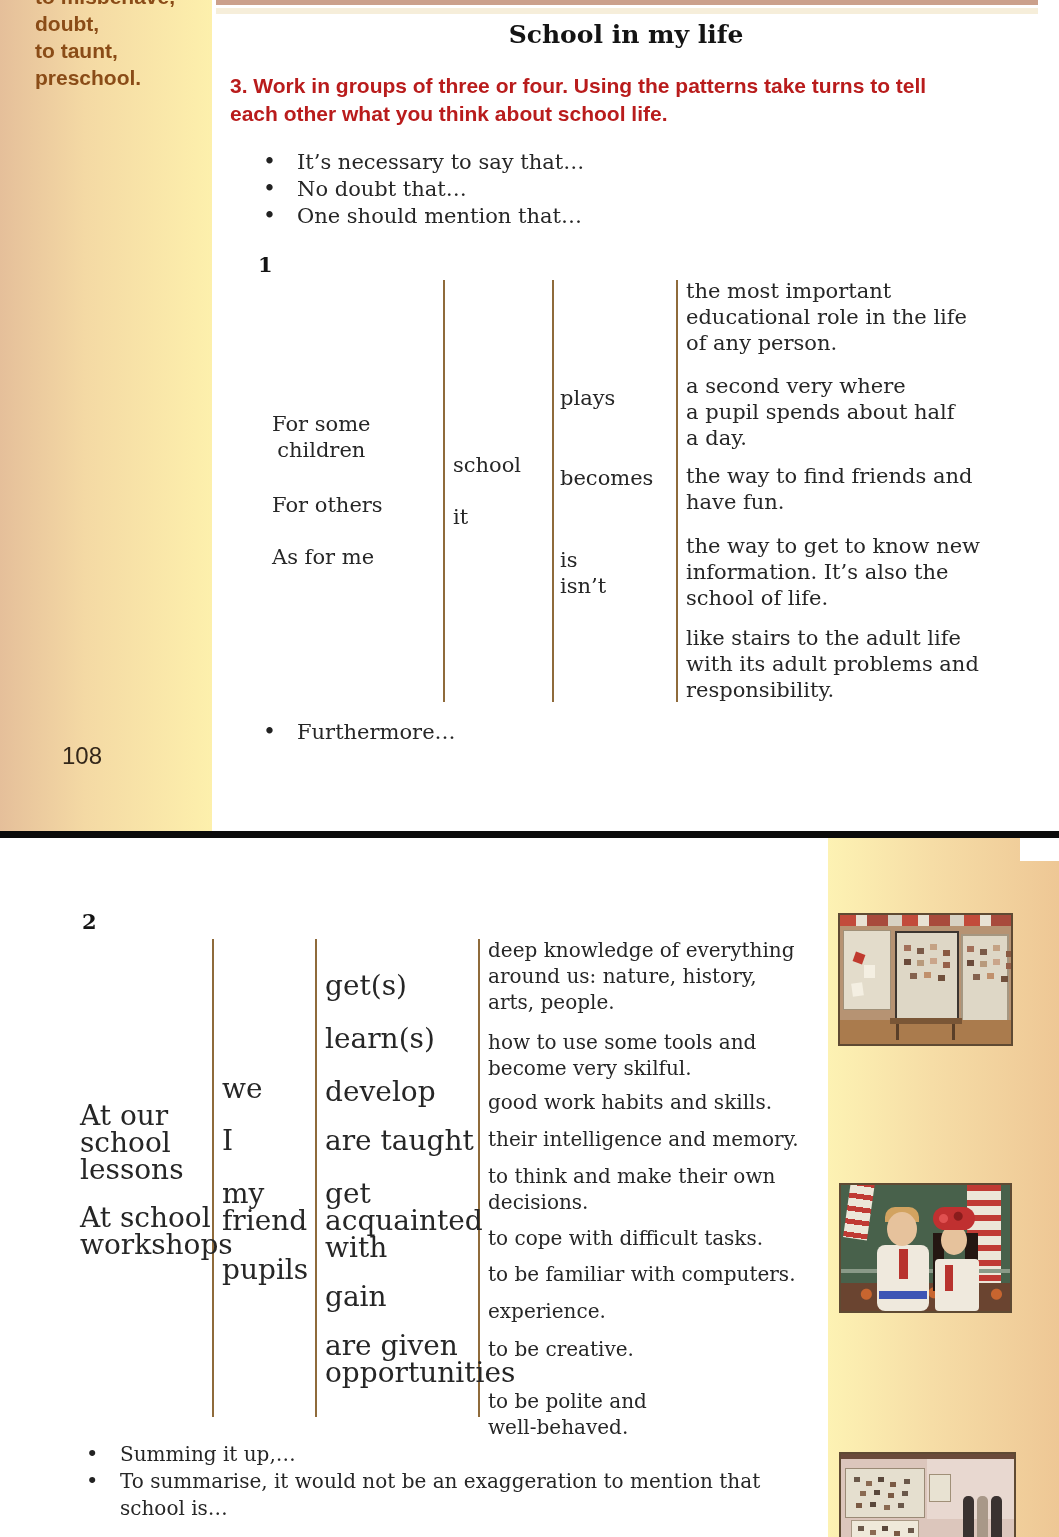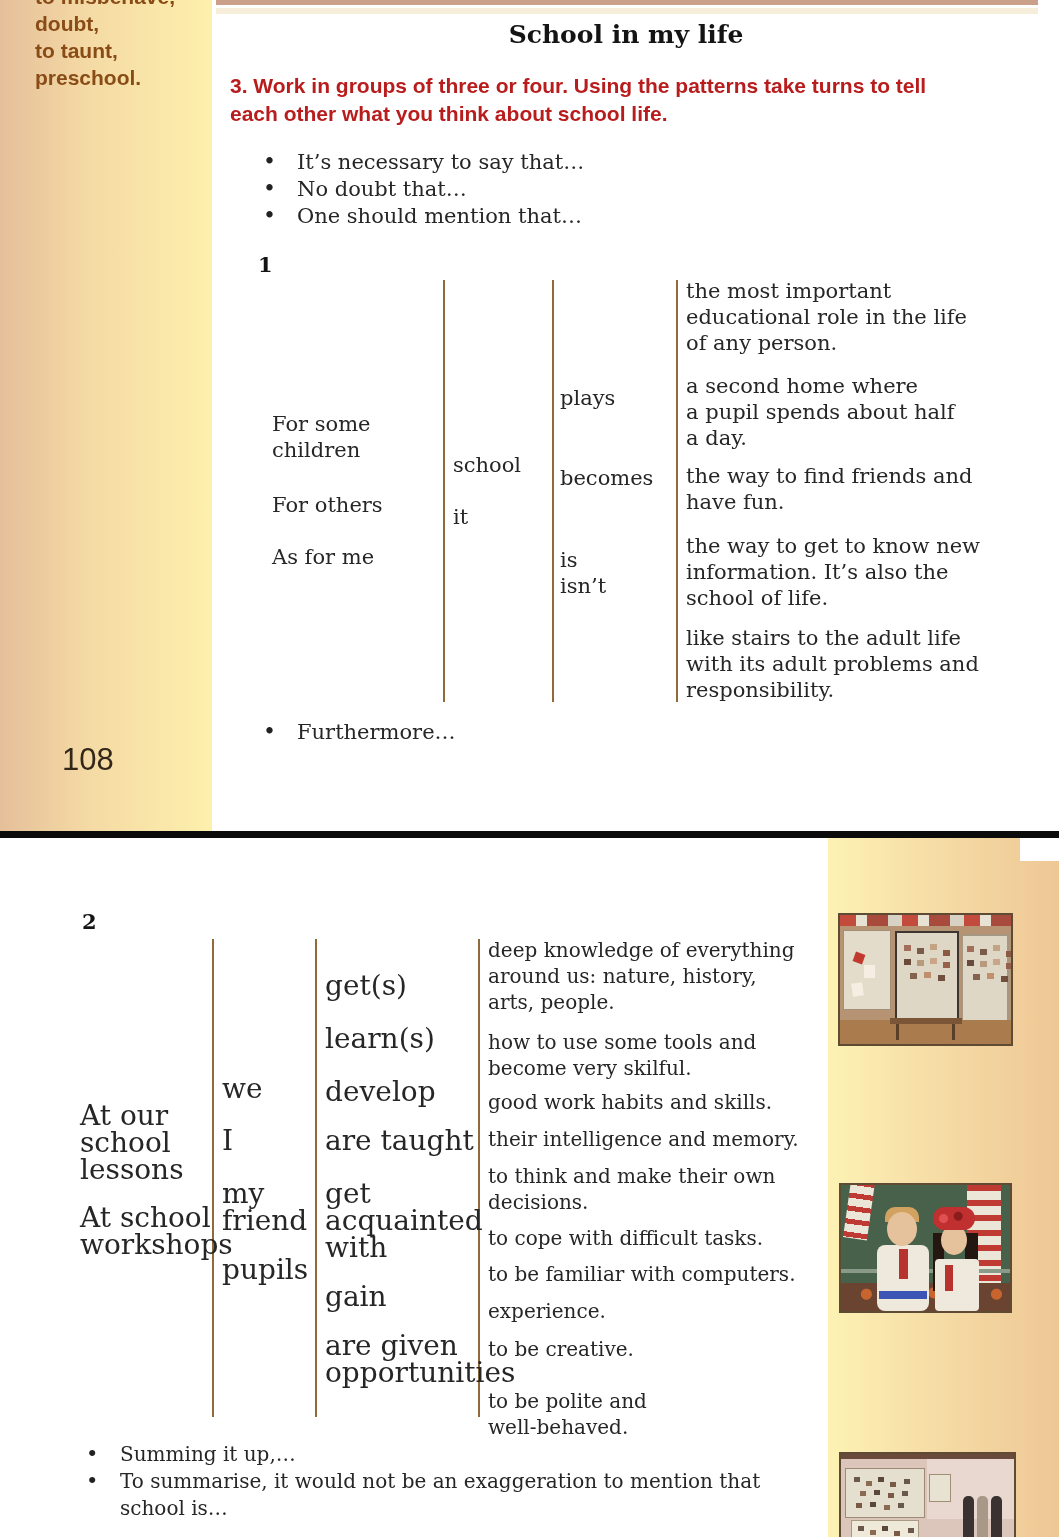--- a/index.html
+++ b/index.html
@@ -7,21 +7,21 @@
           font-family:"DejaVu Serif",serif;color:#262626;}
   .abs{position:absolute;}
   .t{white-space:pre-line;}
 
   
   .sidebar-left{left:0;top:0;width:212px;height:831px;
     background:linear-gradient(90deg,#e5bf9a 0%,#f4d9a4 40%,#fdf0ac 100%);}
   .vocab{left:35px;top:-17px;font-family:"Liberation Sans",sans-serif;font-weight:bold;
     font-size:21px;line-height:27px;color:#8a4c17;}
   .pagenum{left:62px;top:742px;font-family:"Liberation Sans",sans-serif;
-    font-size:31px;color:#33271a;}
+    font-size:24px;color:#33271a;}
   .rule-rose{left:216px;top:0;width:822px;height:5px;background:#cba08b;}
   .rule-cream{left:216px;top:8px;width:822px;height:6px;background:#f6eeda;}
   .title{left:212px;top:20px;width:828px;text-align:center;font-weight:bold;
     font-size:25px;color:#141414;}
   .exercise{left:230px;top:72px;width:800px;font-family:"Liberation Sans",sans-serif;
     font-weight:bold;font-size:21px;line-height:28px;color:#b91c1c;}
   .bullet{font-size:21px;line-height:27px;}
   .bullet::before{content:"\2022";position:absolute;left:-34px;top:-1px;font-size:22px;color:#222;}
   .tbl-label{font-weight:bold;font-size:21px;color:#141414;}
   .vline{width:2px;background:#8f6b3b;}
@@ -121,37 +121,37 @@
   <div class="abs bullet" style="left:297px;top:149px;">It’s necessary to say that…</div>
   <div class="abs bullet" style="left:297px;top:176px;">No doubt that…</div>
   <div class="abs bullet" style="left:297px;top:203px;">One should mention that…</div>
 
   <div class="abs tbl-label" style="left:258px;top:252px;">1</div>
 
   <div class="abs vline" style="left:443px;top:280px;height:422px;"></div>
   <div class="abs vline" style="left:552px;top:280px;height:422px;"></div>
   <div class="abs vline" style="left:676px;top:280px;height:422px;"></div>
 
-  <div class="abs cell t" style="left:272px;top:411px;">For some
+  <div class="abs cell t" style="left:272px;top:411px;text-align:center;">For some
 children</div>
   <div class="abs cell t" style="left:272px;top:492px;">For others</div>
   <div class="abs cell t" style="left:272px;top:544px;">As for me</div>
 
   <div class="abs cell t" style="left:453px;top:452px;">school</div>
   <div class="abs cell t" style="left:453px;top:504px;">it</div>
 
   <div class="abs cell t" style="left:560px;top:385px;">plays</div>
   <div class="abs cell t" style="left:560px;top:465px;">becomes</div>
   <div class="abs cell t" style="left:560px;top:547px;">is
 isn’t</div>
 
   <div class="abs cell t" style="left:686px;top:278px;width:370px;">the most important
 educational role in the life
 of any person.</div>
-  <div class="abs cell t" style="left:686px;top:373px;width:370px;">a second home where
+  <div class="abs cell t" style="left:686px;top:373px;width:370px;">a second very where
 a pupil spends about half
 a day.</div>
   <div class="abs cell t" style="left:686px;top:463px;width:370px;">the way to find friends and
 have fun.</div>
   <div class="abs cell t" style="left:686px;top:533px;width:370px;">the way to get to know new
 information. It’s also the
 school of life.</div>
   <div class="abs cell t" style="left:686px;top:625px;width:370px;">like stairs to the adult life
 with its adult problems and
 responsibility.</div>

